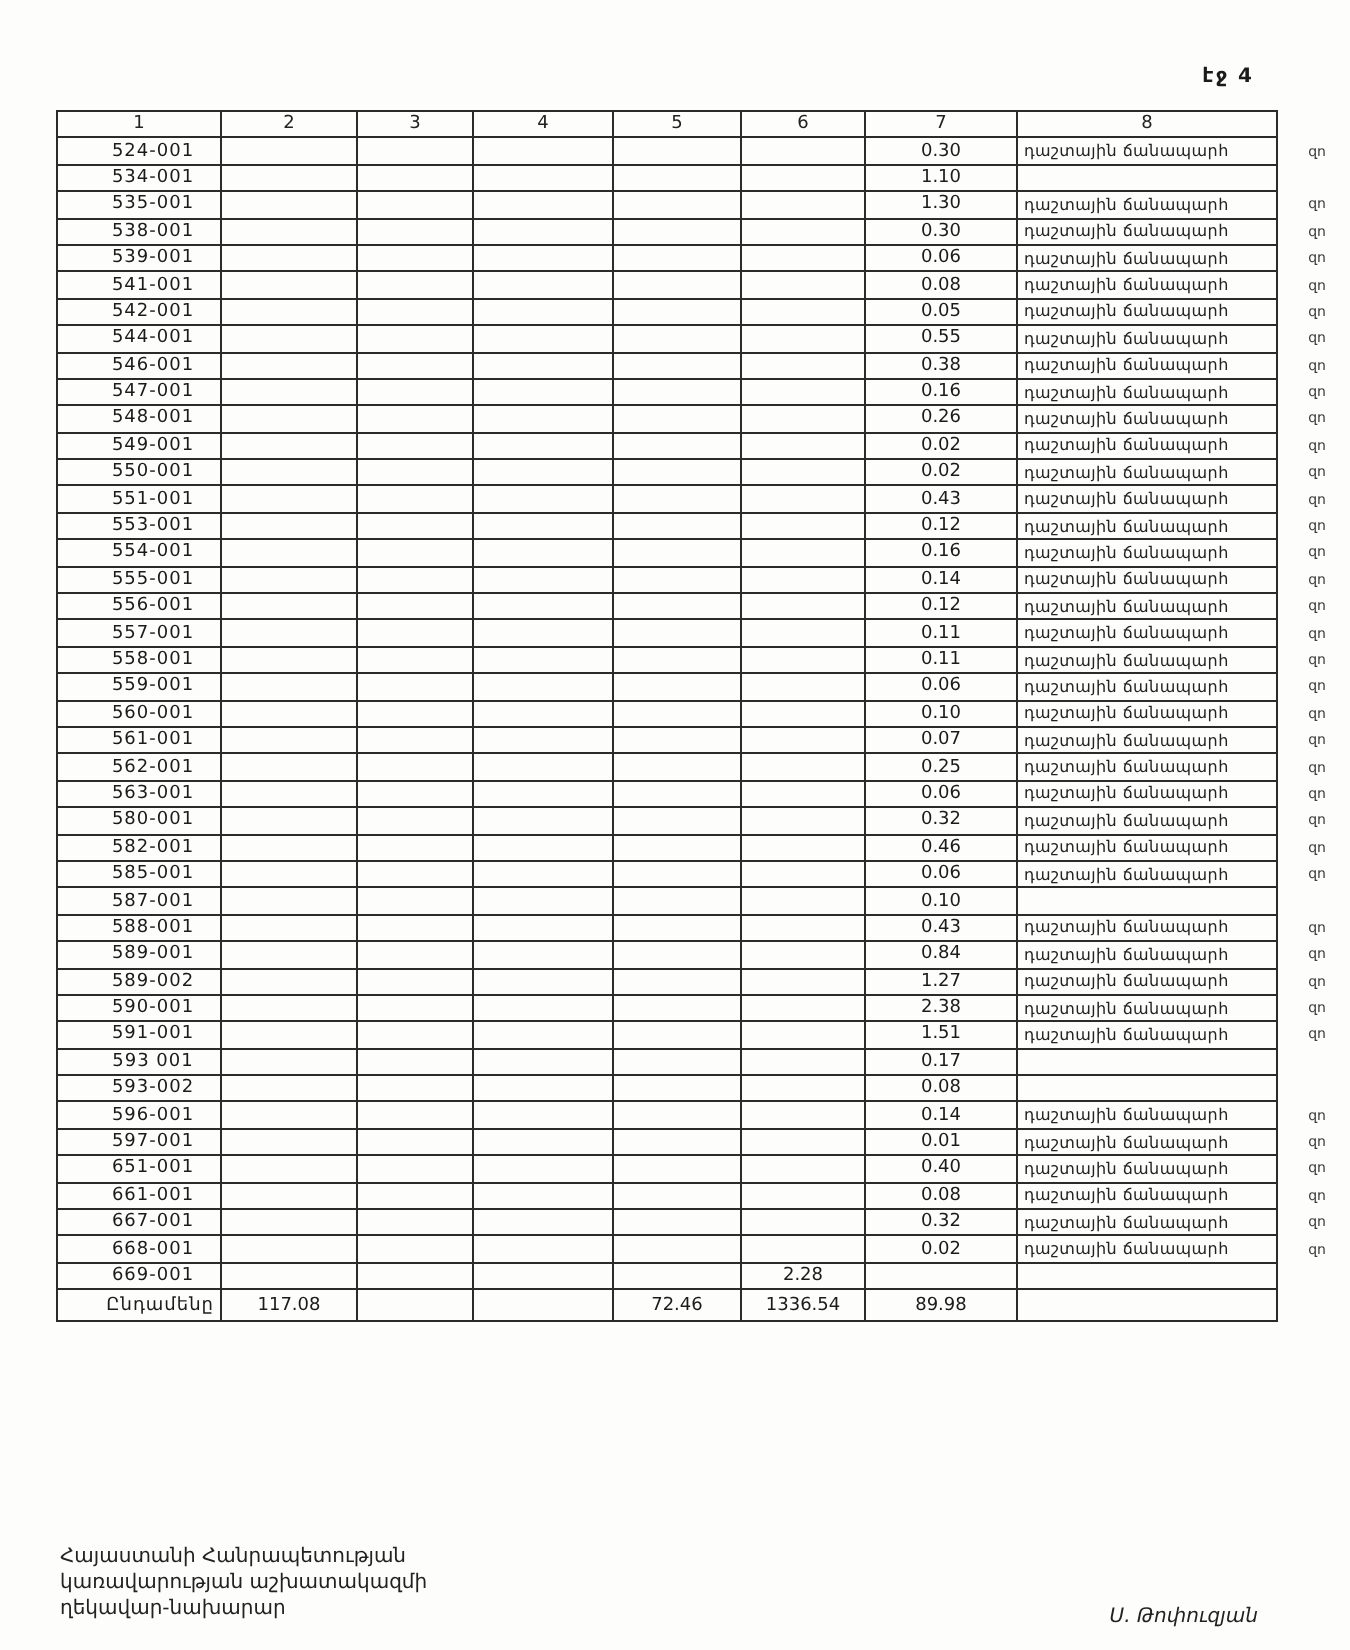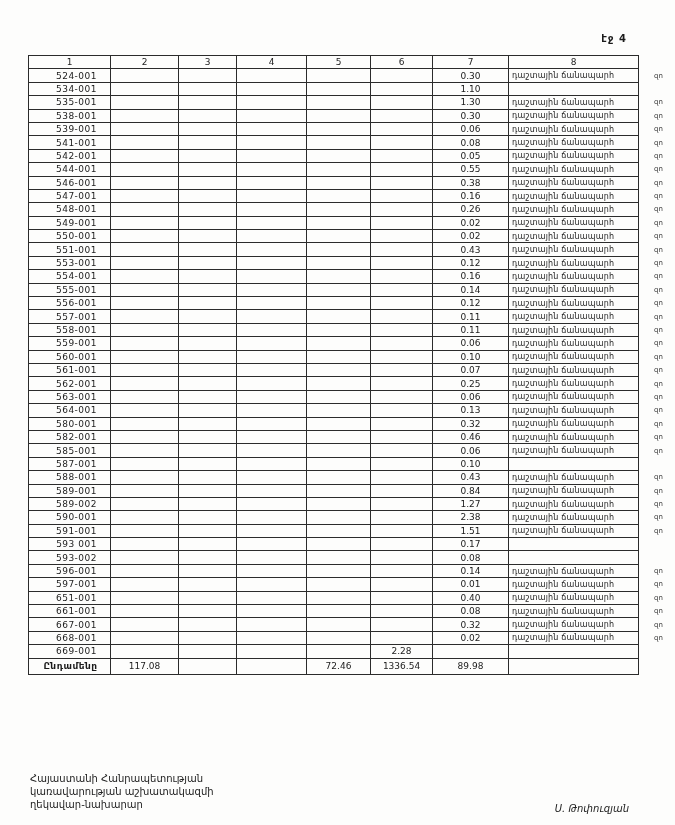--- a/index.html
+++ b/index.html
@@ -65,23 +65,22 @@
     text-align: right;
     font-size: 7px;
     color: #3a3a3a;
     padding-left: 5px;
   }
   table.scan-table tr.total-row td {
     height: 15px;
     font-size: 9px;
   }
   table.scan-table tr.total-row td.col1 {
-    text-align: center;
+    text-align: right;
     padding-left: 5px;
-    font-weight: bold;
   }
   .footer-left {
     position: absolute;
     left: 30px;
     top: 772px;
     font-size: 10px;
     line-height: 13px;
     color: #222;
   }
   .footer-signature {
@@ -395,31 +394,20 @@
           <td class="col2"></td>
           <td class="col3"></td>
           <td class="col4"></td>
           <td class="col5"></td>
           <td class="col6"></td>
           <td class="col7">0.06</td>
           <td class="col8">դաշտային ճանապարհ</td>
           <td class="margin-cell">զո</td>
         </tr>
         <tr>
-          <td class="col1">564-001</td>
-          <td class="col2"></td>
-          <td class="col3"></td>
-          <td class="col4"></td>
-          <td class="col5"></td>
-          <td class="col6"></td>
-          <td class="col7">0.13</td>
-          <td class="col8">դաշտային ճանապարհ</td>
-          <td class="margin-cell">զո</td>
-        </tr>
-        <tr>
           <td class="col1">580-001</td>
           <td class="col2"></td>
           <td class="col3"></td>
           <td class="col4"></td>
           <td class="col5"></td>
           <td class="col6"></td>
           <td class="col7">0.32</td>
           <td class="col8">դաշտային ճանապարհ</td>
           <td class="margin-cell">զո</td>
         </tr>

